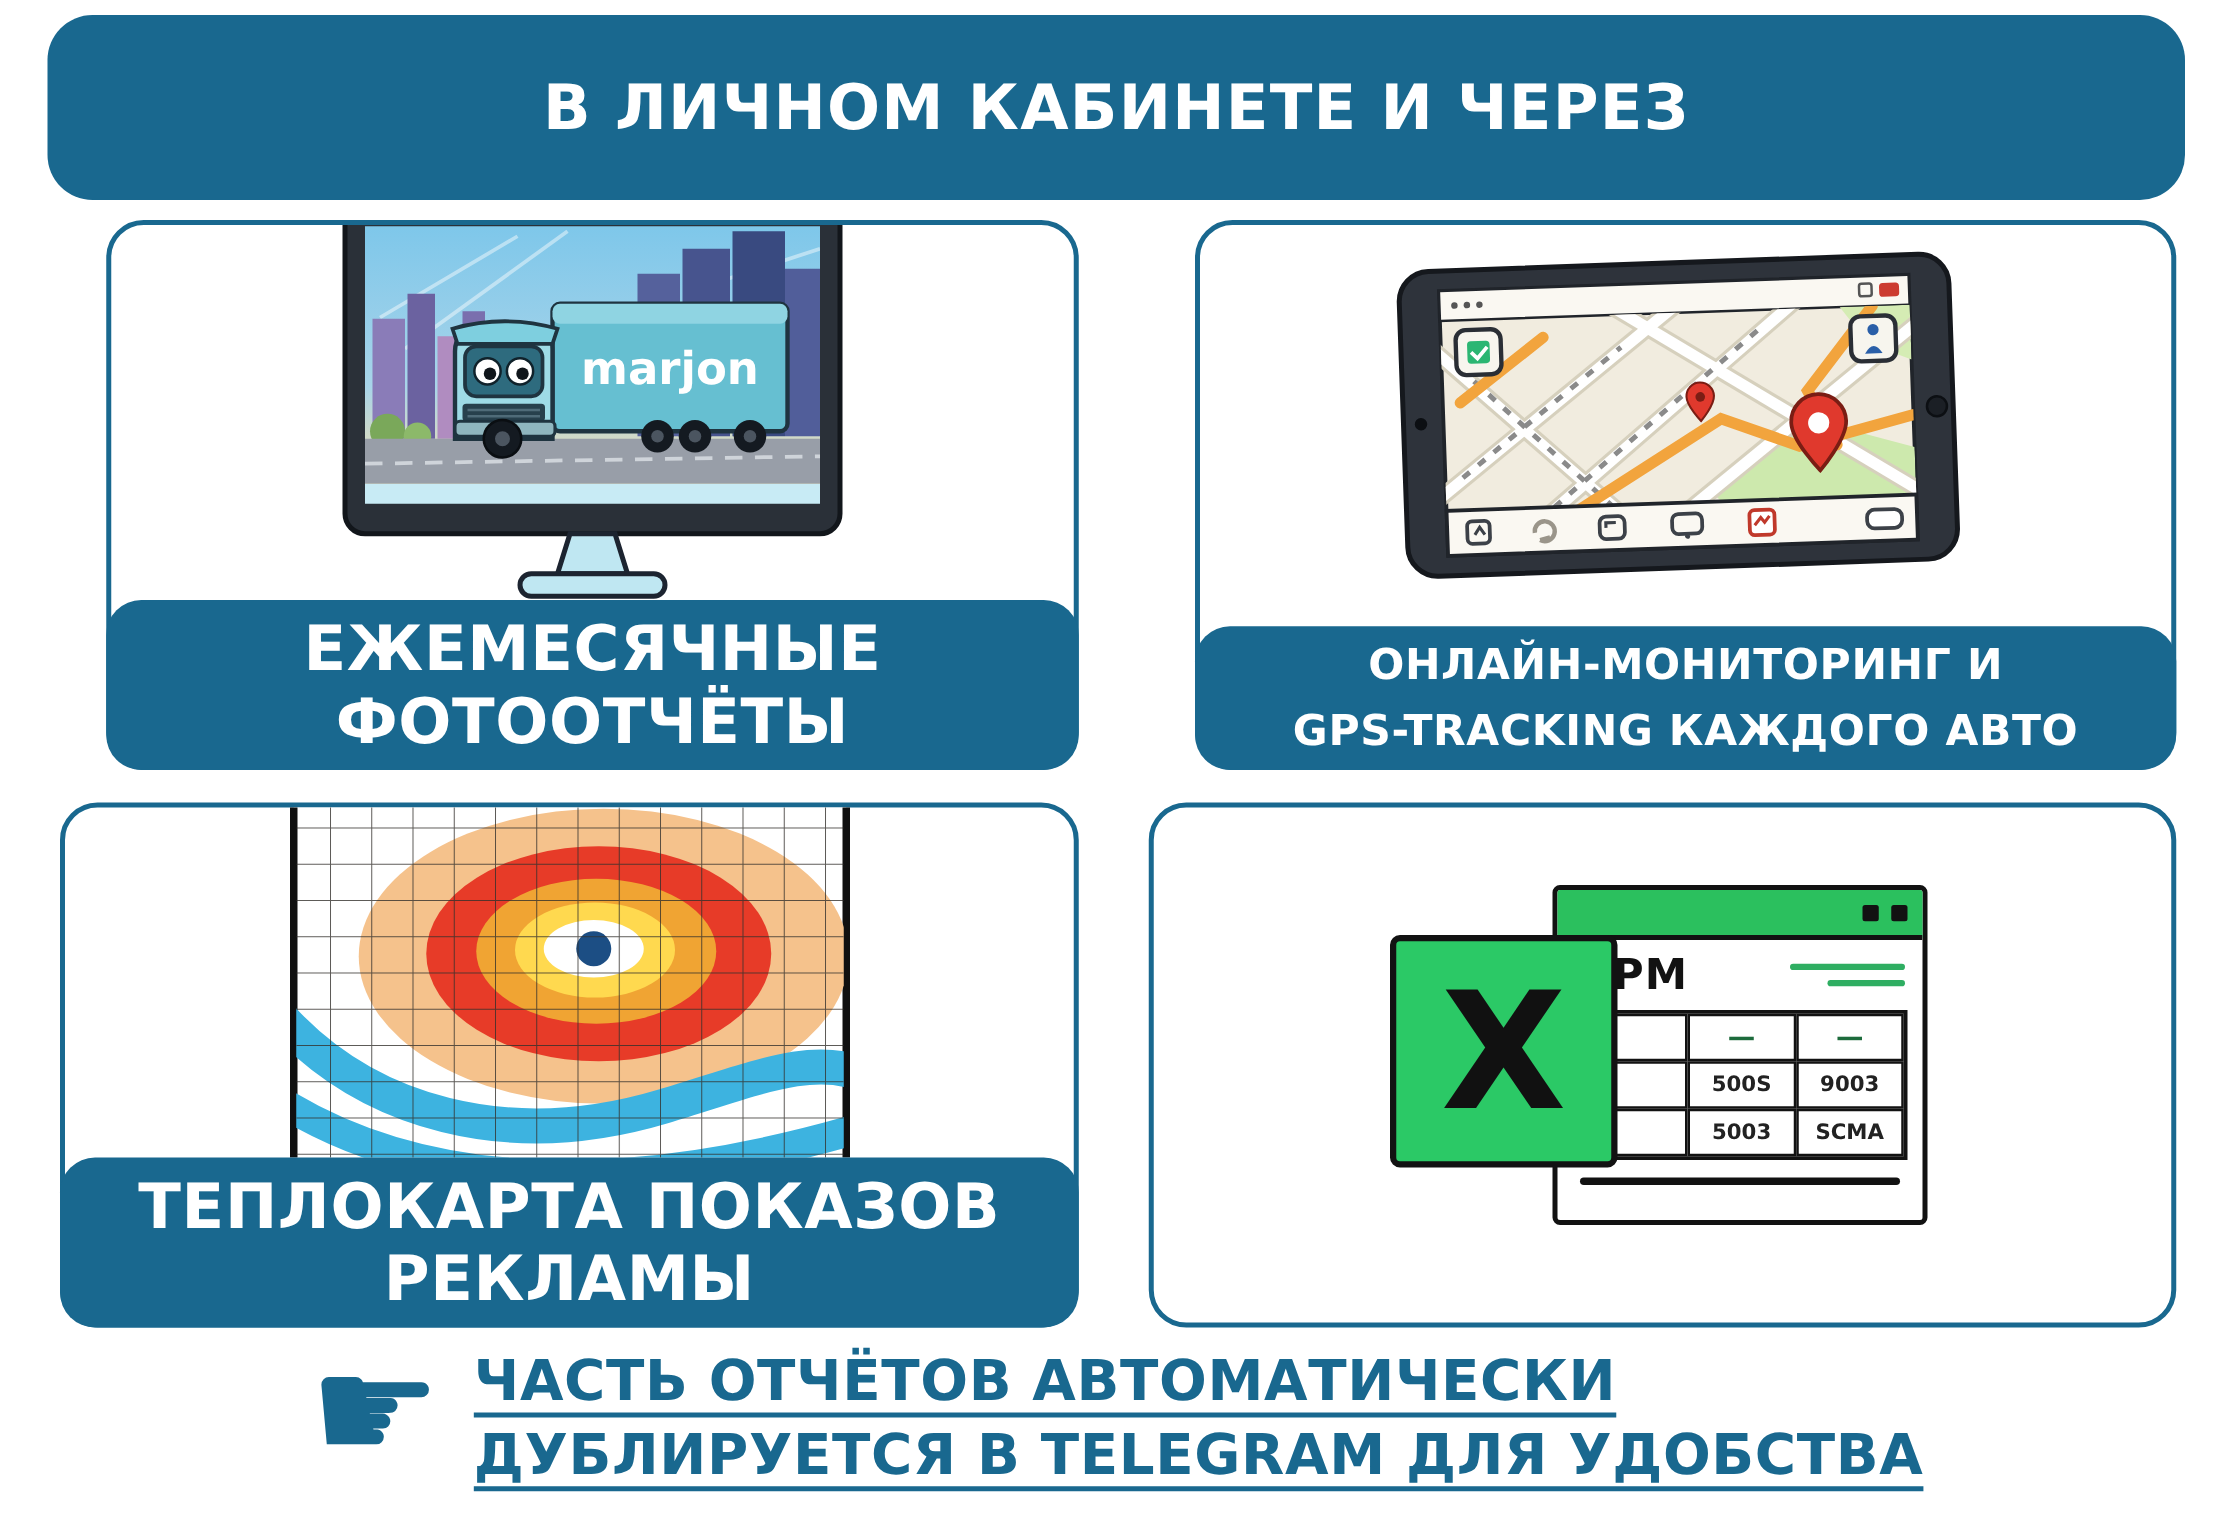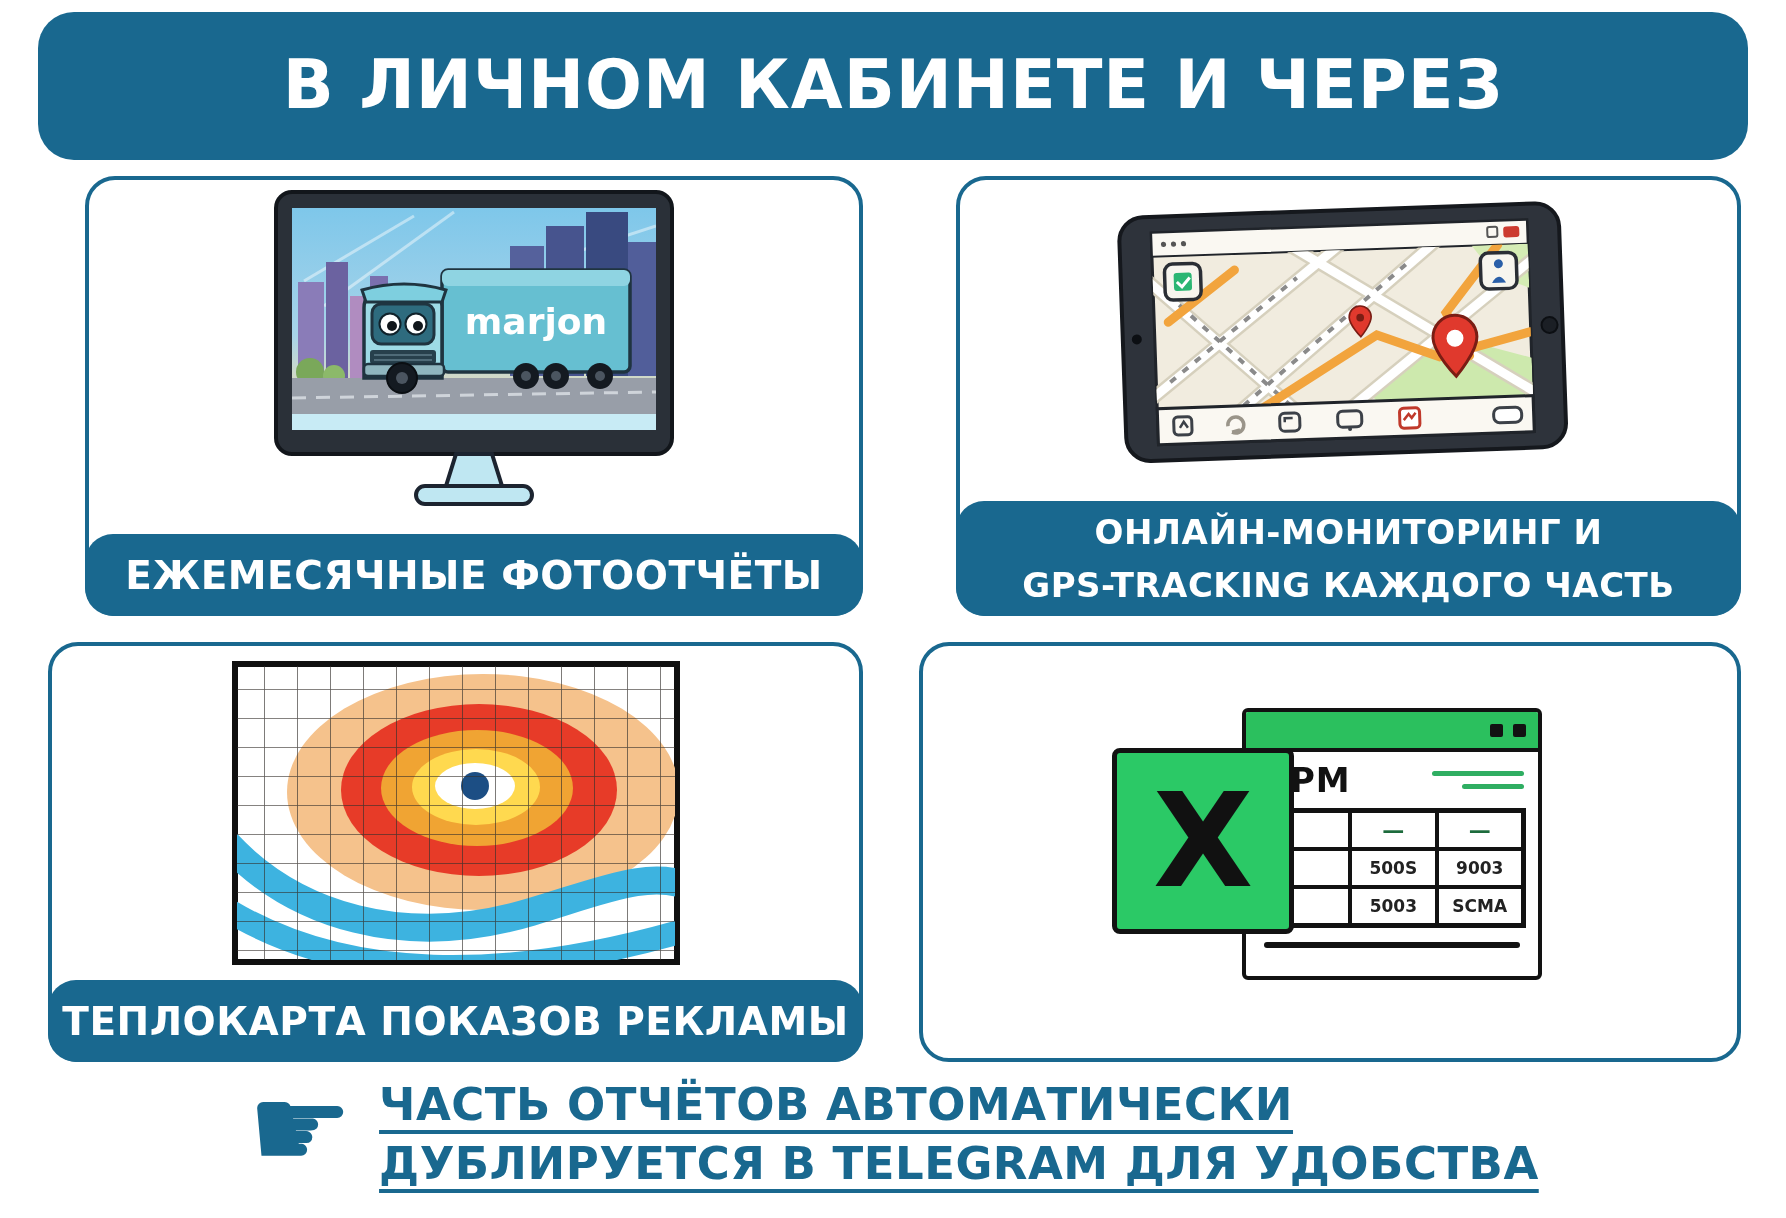--- a/index.html
+++ b/index.html
@@ -4,42 +4,42 @@
 <style>
   * { box-sizing: border-box; margin: 0; padding: 0; }
   html,body { width: 1786px; height: 1218px; background:#fff; overflow:hidden;
     font-family: "DejaVu Sans", "Liberation Sans", sans-serif; }
 
   
   .header {
     margin: 12px 38px 0 38px; height: 148px;
     background: #19688F; border-radius: 36px;
     display: flex; flex-direction: column; justify-content: center; align-items: center;
-    color: #fff; font-weight: bold; font-size: 67px; line-height: 1.28; letter-spacing: 1px;
+    color: #fff; font-weight: bold; font-size: 50px; line-height: 1.28; letter-spacing: 1px;
     text-align: center;
   }
 
   
   .cards {
     display: grid; grid-template-columns: 815px 822px; column-gap: 56px; row-gap: 26px;
     margin: 16px 46px 0 48px;
   }
   .card {
     position: relative; background: #fff;
     border: 4px solid #19688F; border-radius: 30px;
     display: flex; flex-direction: column;
   }
   .card.row1 { height: 440px; margin-left: 37px; }
   .card.row2 { height: 420px; }
   .card-media { flex: 1; display: flex; align-items: center; justify-content: center; overflow: hidden; }
   .card-caption {
     margin: 0 -4px -4px -4px; background: #19688F; color: #fff;
     border-radius: 28px; min-height: 82px; padding: 10px 12px;
     display: flex; flex-direction: column; justify-content: center; align-items: center;
-    font-weight: bold; font-size: 39px; text-align: center; letter-spacing: .5px;
+    font-weight: bold; font-size: 50px; text-align: center; letter-spacing: .5px;
   }
   .card-caption.two-line { font-size: 34px; line-height: 1.25; gap: 10px; }
 
   
   .excel-illo { position: relative; width: 440px; height: 300px; }
   .excel-window {
     position: absolute; left: 132px; top: 6px; width: 300px; height: 272px;
     background: #fff; border: 4px solid #121212; border-radius: 6px;
   }
   .excel-titlebar {
@@ -263,21 +263,21 @@
           <rect x="226" y="215" width="24" height="16" rx="5" fill="none" stroke="#3c4148" stroke-width="3"></rect>
           <circle cx="238" cy="233" r="2" fill="#3c4148"></circle>
           <rect x="288" y="214" width="20" height="20" rx="4" fill="#fff" stroke="#c0392b" stroke-width="3"></rect>
           <path d="M292,226 l5,-6 l3,4 l4,-5" stroke="#c0392b" stroke-width="2.5" fill="none"></path>
           <rect x="382" y="217" width="28" height="15" rx="6" fill="#fff" stroke="#3c4148" stroke-width="3"></rect>
         </g>
       </svg>
     </div>
     <div class="card-caption two-line">
       <div>ОНЛАЙН-МОНИТОРИНГ И</div>
-      <div>GPS-TRACKING КАЖДОГО  ЧАСТЬ</div>
+      <div>GPS-TRACKING КАЖДОГО  АВТО</div>
     </div>
   </div>
 
   <div class="card row2">
     <div class="card-media">
       <svg width="450" height="306" viewBox="0 0 450 306">
         <defs>
           <pattern id="grid" width="33" height="29" patternUnits="userSpaceOnUse">
             <path d="M33 0 H0 V29" fill="none" stroke="#33302c" stroke-width="1.6"></path>
           </pattern>

